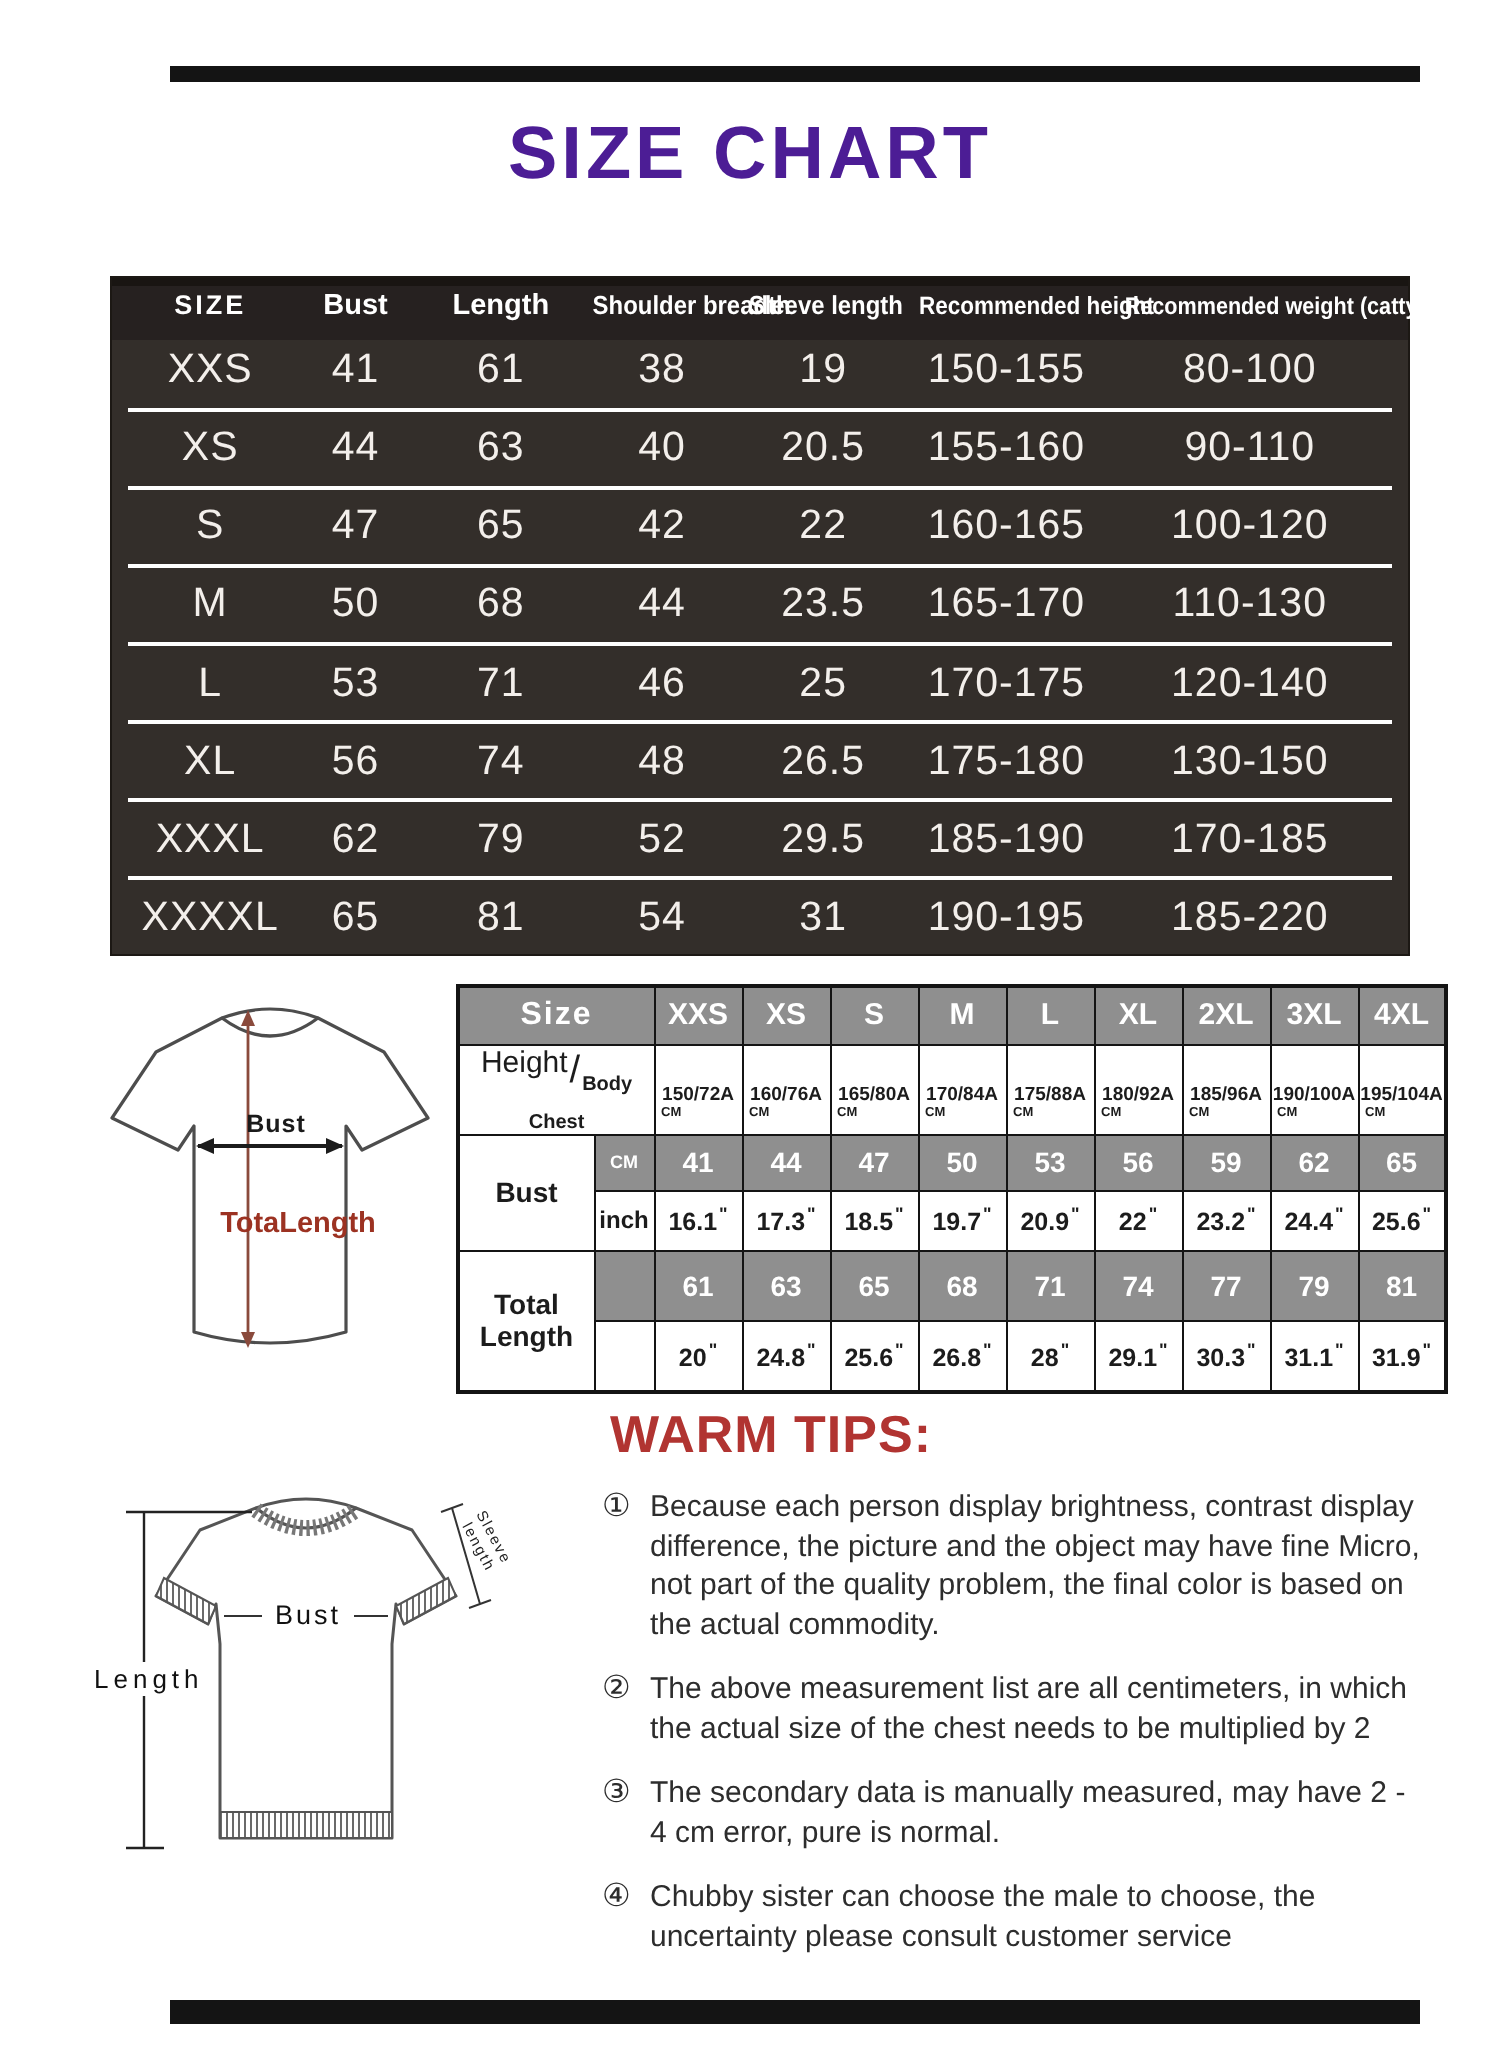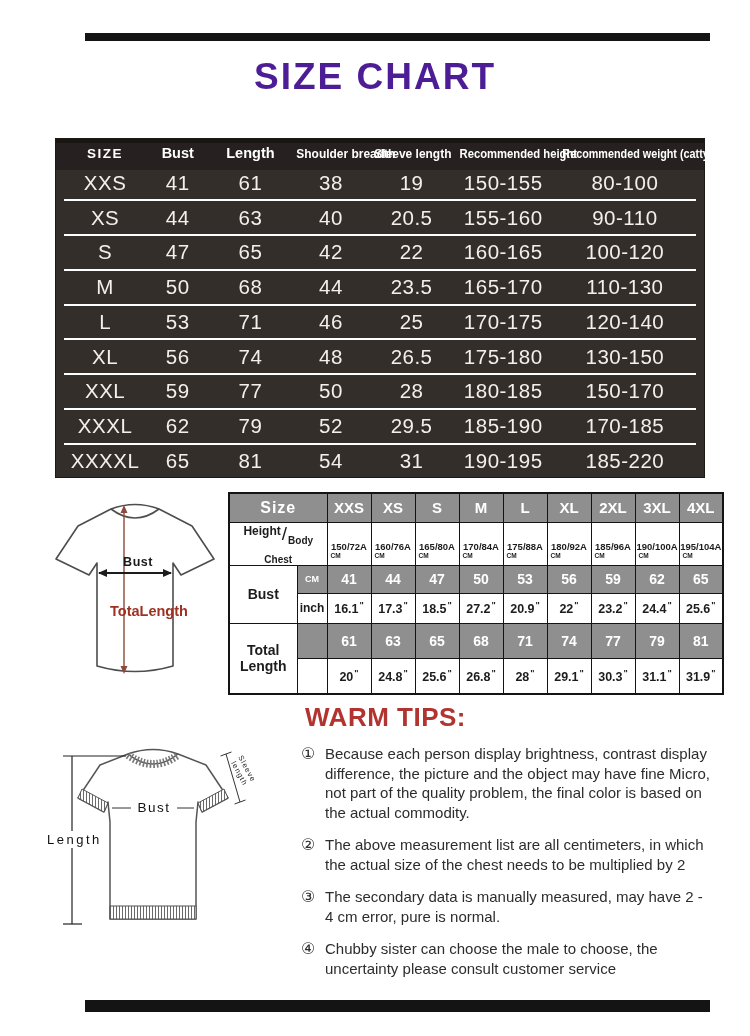--- a/index.html
+++ b/index.html
@@ -34,21 +34,21 @@
   .size-wrap{position:absolute;left:228px;top:492px;width:494px;height:186px;}
   table.sizes{width:100%;height:100%;border-collapse:collapse;table-layout:fixed;
               border:2px solid #141414;}
   table.sizes td{border:1px solid #141414;text-align:center;vertical-align:middle;padding:0;}
   table.sizes .g{background:#8f8f8f;color:#fff;font-weight:700;}
   table.sizes .w{background:#fff;color:#1c1c1c;}
   tr.r1{height:29px;} tr.r2{height:33px;} tr.r3{height:28px;}
   tr.r4{height:30px;} tr.r5{height:35px;} tr.r6{height:36px;}
   .c-sizehdr{font-size:16px;letter-spacing:1px;}
   .c-size{font-size:15px;}
-  .hbc-height{font-size:12px;font-weight:700;vertical-align:6px;}
+  .hbc-height{font-size:15px;font-weight:400;vertical-align:6px;}
   .hbc-slash{font-size:19px;font-weight:400;margin:0 1px;vertical-align:1px;}
   .hbc-body{font-size:10px;font-weight:700;vertical-align:-3px;}
   .hv{font-size:9.5px;font-weight:700;line-height:11px;margin-top:13px;}
   .hu{font-size:6.5px;font-weight:700;text-align:left;padding-left:3px;line-height:8px;}
   .c-bustlbl,.c-tllbl{font-size:14px;font-weight:700;line-height:16px;}
   .c-unit-cm{font-size:9px;}
   .c-unit-inch{font-size:12px;font-weight:700;}
   .c-cmval{font-size:14px;}
   .c-inval{font-size:12.5px;font-weight:700;white-space:nowrap;}
   sup.q{font-size:9px;vertical-align:5px;margin-left:1px;}
@@ -148,29 +148,20 @@
             <td>120-140</td>
           </tr>
           <tr>
             <td>XL</td>
             <td>56</td>
             <td>74</td>
             <td>48</td>
             <td>26.5</td>
             <td>175-180</td>
             <td>130-150</td>
-          </tr>
-          <tr>
-            <td>XXL</td>
-            <td>59</td>
-            <td>77</td>
-            <td>50</td>
-            <td>28</td>
-            <td>180-185</td>
-            <td>150-170</td>
           </tr>
           <tr>
             <td>XXXL</td>
             <td>62</td>
             <td>79</td>
             <td>52</td>
             <td>29.5</td>
             <td>185-190</td>
             <td>170-185</td>
           </tr>
@@ -274,21 +265,21 @@
             <td class="g c-cmval">56</td>
             <td class="g c-cmval">59</td>
             <td class="g c-cmval">62</td>
             <td class="g c-cmval">65</td>
           </tr>
           <tr class="r4">
             <td class="w c-unit-inch">inch</td>
             <td class="w c-inval"><span>16.1</span><sup class="q">"</sup></td>
             <td class="w c-inval"><span>17.3</span><sup class="q">"</sup></td>
             <td class="w c-inval"><span>18.5</span><sup class="q">"</sup></td>
-            <td class="w c-inval"><span>27.2</span><sup class="q">"</sup></td>
+            <td class="w c-inval"><span>19.7</span><sup class="q">"</sup></td>
             <td class="w c-inval"><span>20.9</span><sup class="q">"</sup></td>
             <td class="w c-inval"><span>22</span><sup class="q">"</sup></td>
             <td class="w c-inval"><span>23.2</span><sup class="q">"</sup></td>
             <td class="w c-inval"><span>24.4</span><sup class="q">"</sup></td>
             <td class="w c-inval"><span>25.6</span><sup class="q">"</sup></td>
           </tr>
           <tr class="r5">
             <td class="w c-tllbl" rowspan="2">Total<br>Length</td>
             <td class="g"></td>
             <td class="g c-cmval">61</td>

